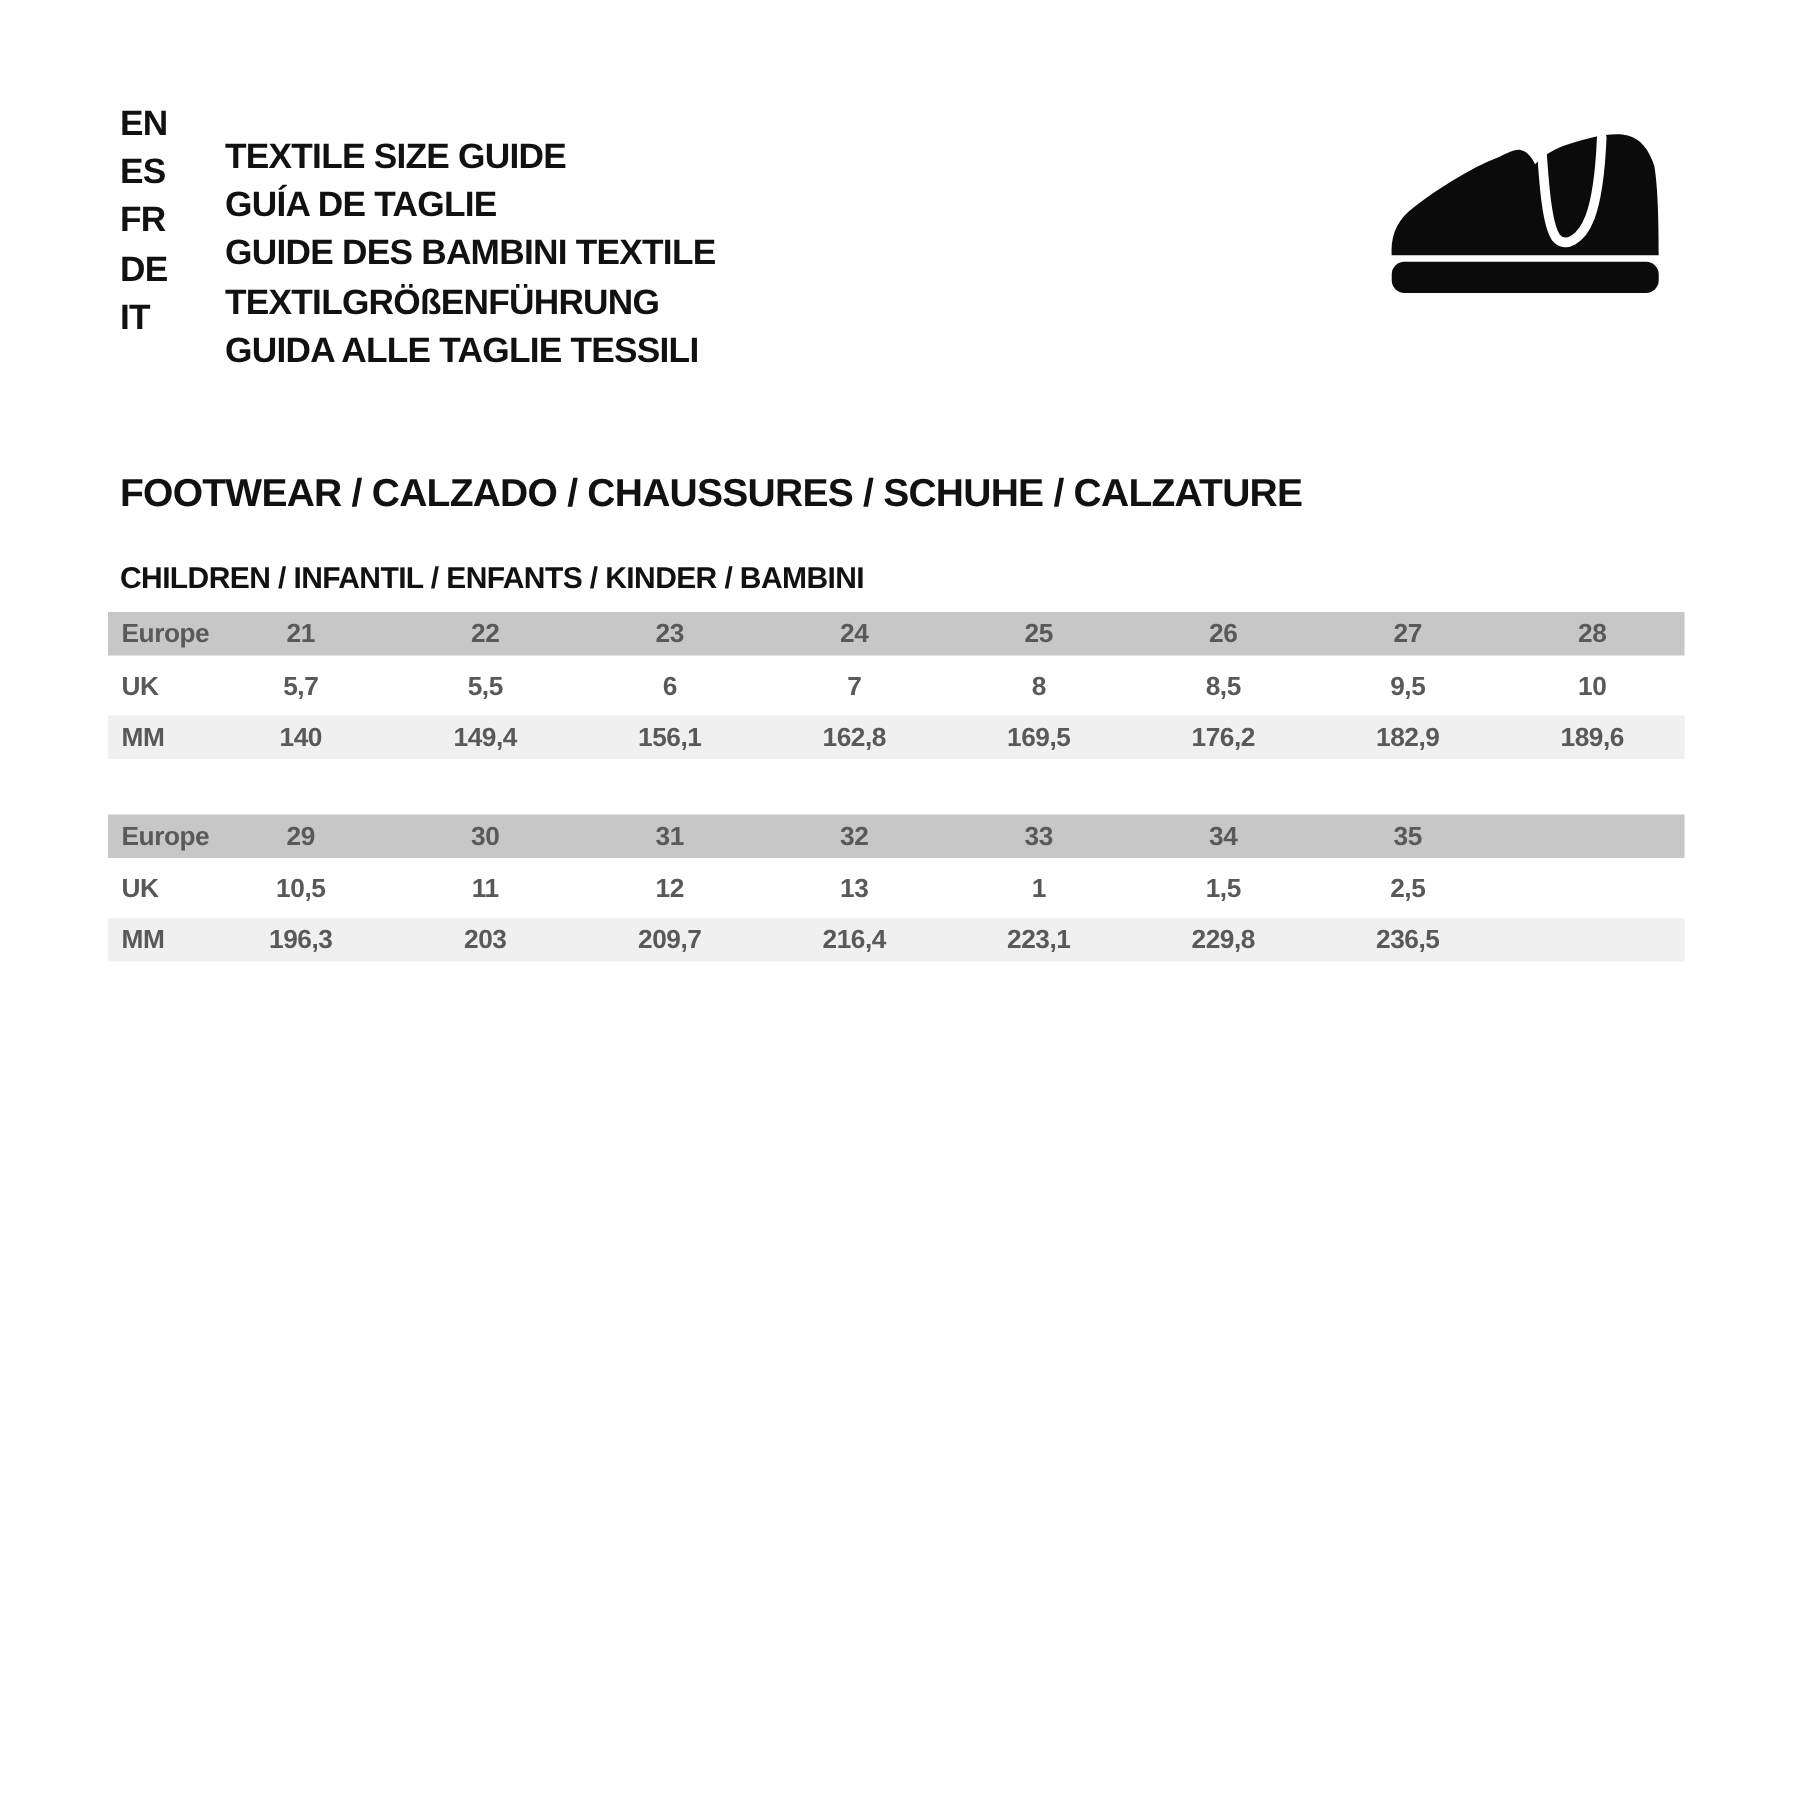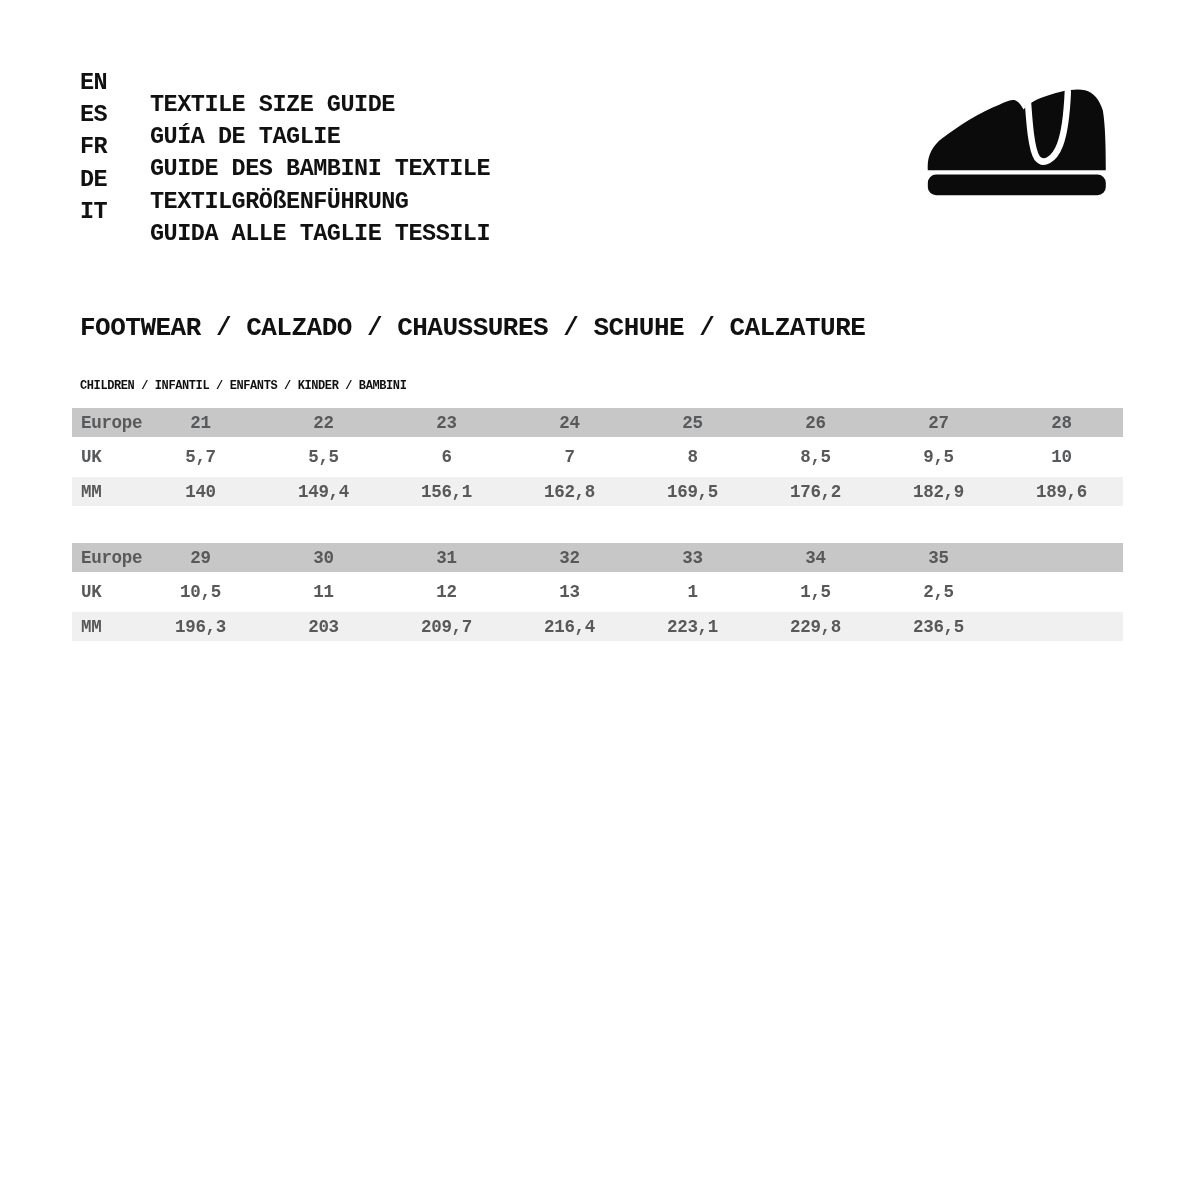--- a/index.html
+++ b/index.html
@@ -1,21 +1,21 @@
 <!DOCTYPE html>
 <html style="--page-bg: #ffffff; --text-color: #111111; --icon-color: #0b0b0b; --header-band: #c7c7c7; --shaded-band: #f0f0f0; --table-text: #58595b;"><head>
 <meta charset="utf-8">
 <style>
   * { margin:0; padding:0; box-sizing:border-box; }
   html,body { background:#ffffff; }
   .page {
     position:relative;
     width:1200px; height:1200px;
     background:var(--page-bg, #ffffff);
-    font-family:Liberation Mono, monospace;
+    font-family:Liberation Sans, sans-serif;
     overflow:hidden;
   }
 
   
   .lang-block { position:absolute; left:80px; top:66px; }
   .lang-row {
     display:flex; align-items:center;
     height:32.4px;
     font-size:23.5px; font-weight:700;
     letter-spacing:-0.5px;
@@ -34,21 +34,21 @@
   
   .section-title {
     position:absolute; left:80px; top:314px;
     font-size:26px; line-height:28px; font-weight:700;
     letter-spacing:-0.5px;
     color:var(--text-color, #111111);
     white-space:nowrap;
   }
   .subsection-title {
     position:absolute; left:80px; top:374px;
-    font-size:12px; line-height:24px; font-weight:700;
+    font-size:20px; line-height:24px; font-weight:700;
     letter-spacing:-0.4px;
     color:var(--text-color, #111111);
     white-space:nowrap;
   }
 
   
   .size-table { position:absolute; left:72px; width:1051px; }
   .size-table.t1 { top:408px; }
   .size-table.t2 { top:543px; }
   .trow {

